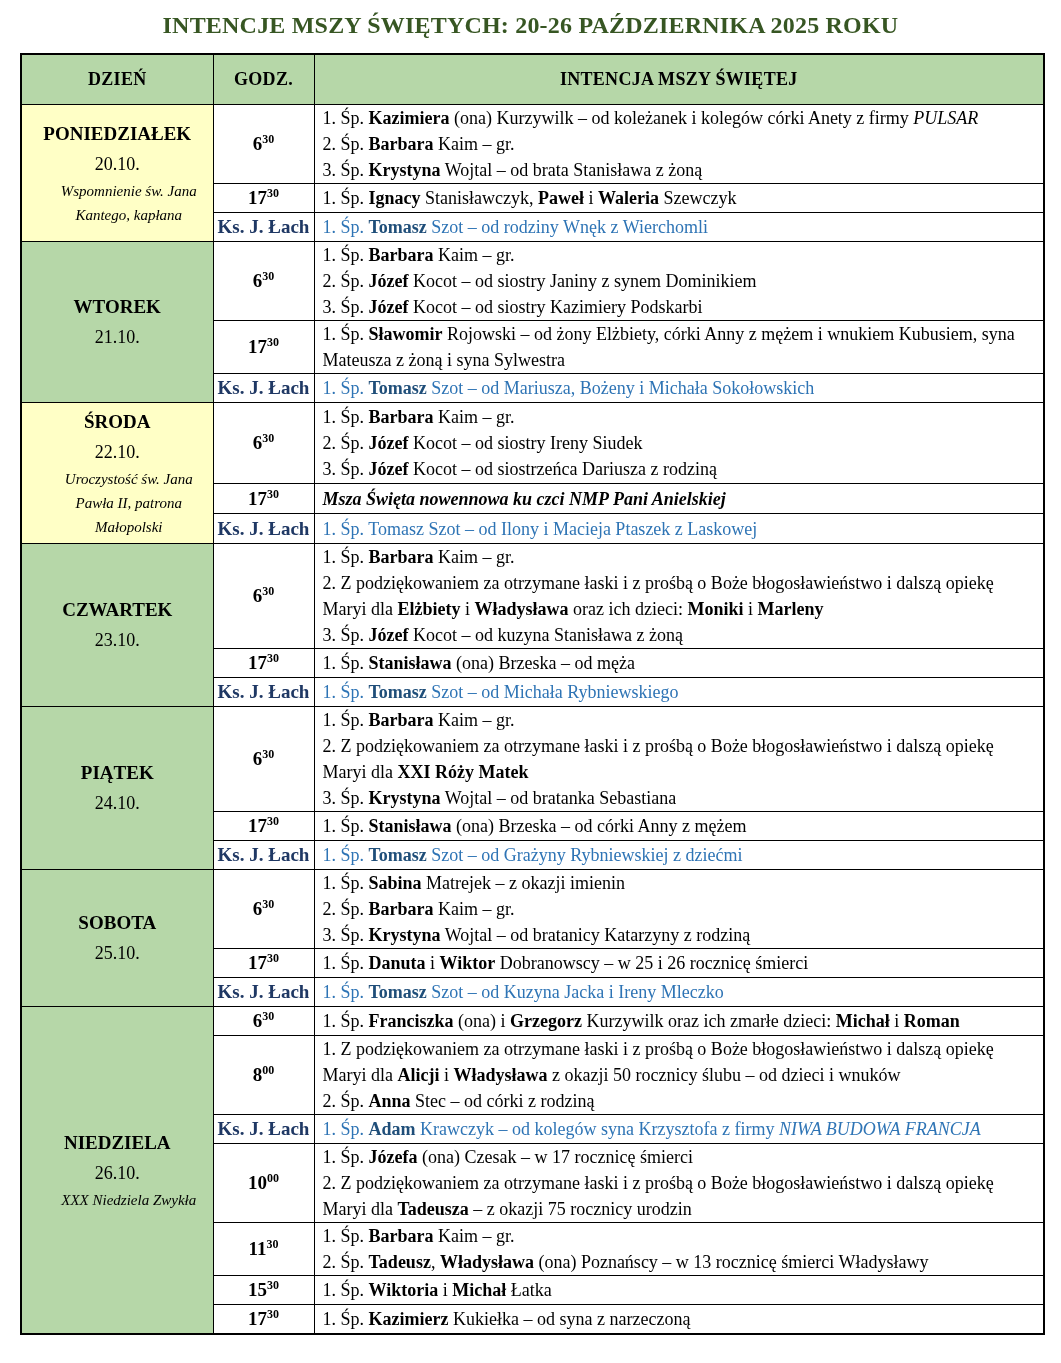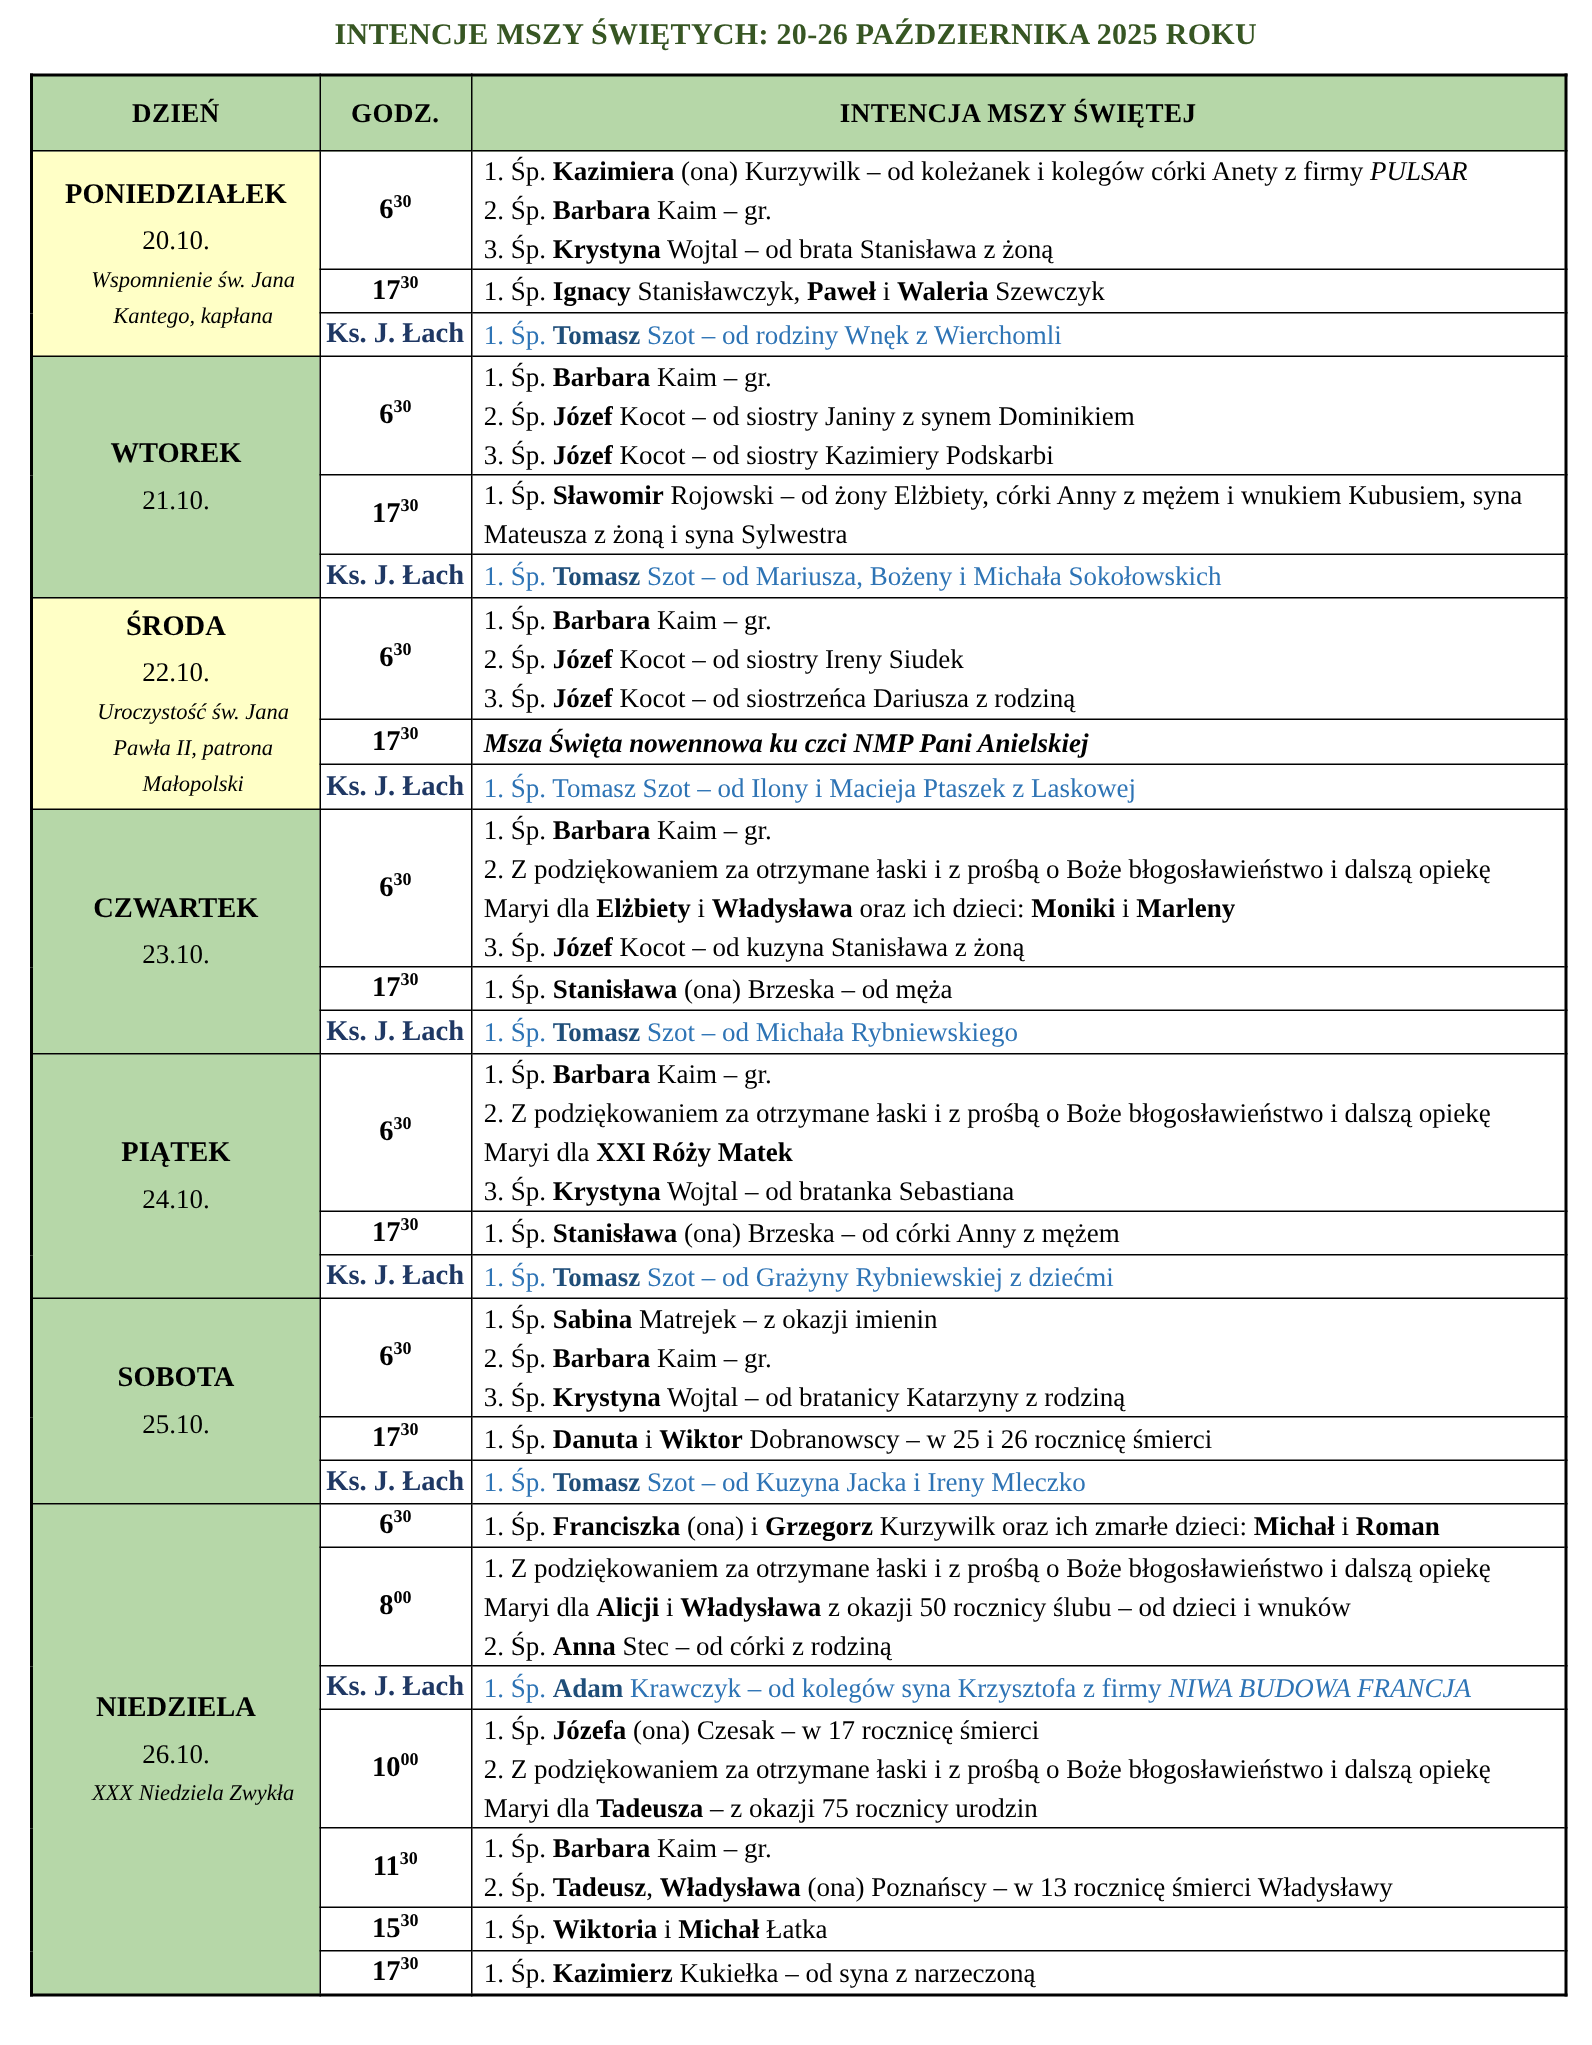--- a/index.html
+++ b/index.html
@@ -6,21 +6,21 @@
     --green:#b6d7a8; --yellow:#ffffc6; --titlegreen:#375623;
     --blue:#2e74b5; --navy:#1f3864; --blueBold:#1f4e79; --border:#000000;
   }
   *{box-sizing:border-box;}
   html,body{margin:0;padding:0;}
   body{
     width:1061px;height:1363px;background:#ffffff;
     font-family:"Liberation Serif","DejaVu Serif",serif;color:#000;
   }
   .title{
-    margin:12px 0 0 0;text-align:center;font-weight:bold;font-size:20px;
+    margin:12px 0 0 0;text-align:center;font-weight:bold;font-size:24px;
     color:var(--titlegreen);letter-spacing:.2px;
   }
   table.schedule{
     border-collapse:collapse;table-layout:fixed;
     width:1023px;margin:14px 0 0 20px;
     border:2px solid var(--border);
   }
   table.schedule col.c-day{width:192px;}
   table.schedule col.c-time{width:101px;}
   table.schedule col.c-int{width:730px;}

